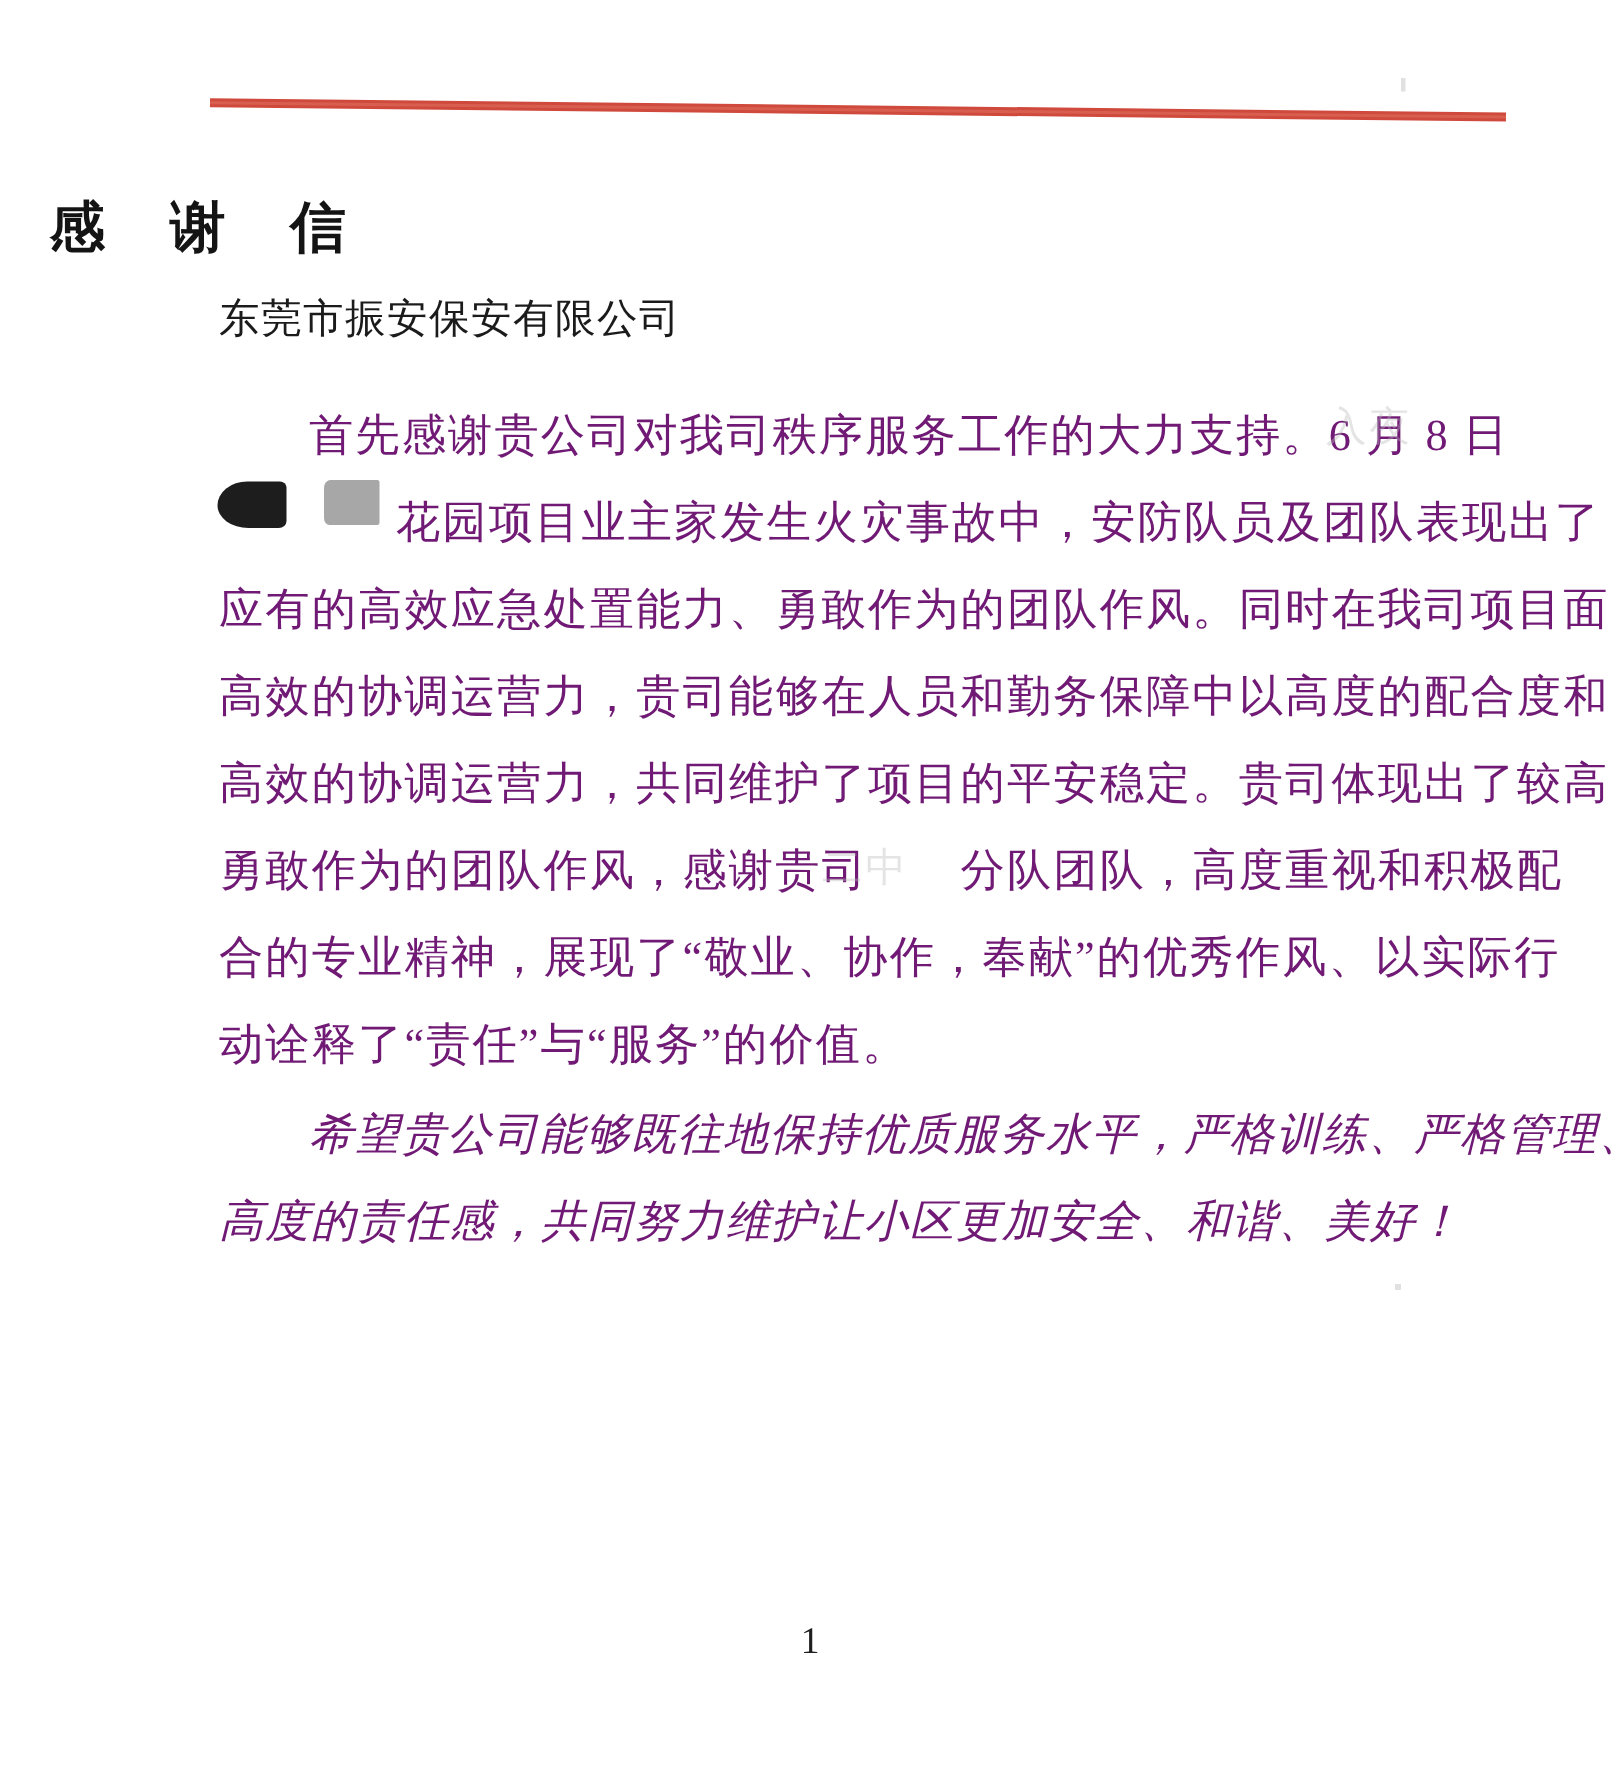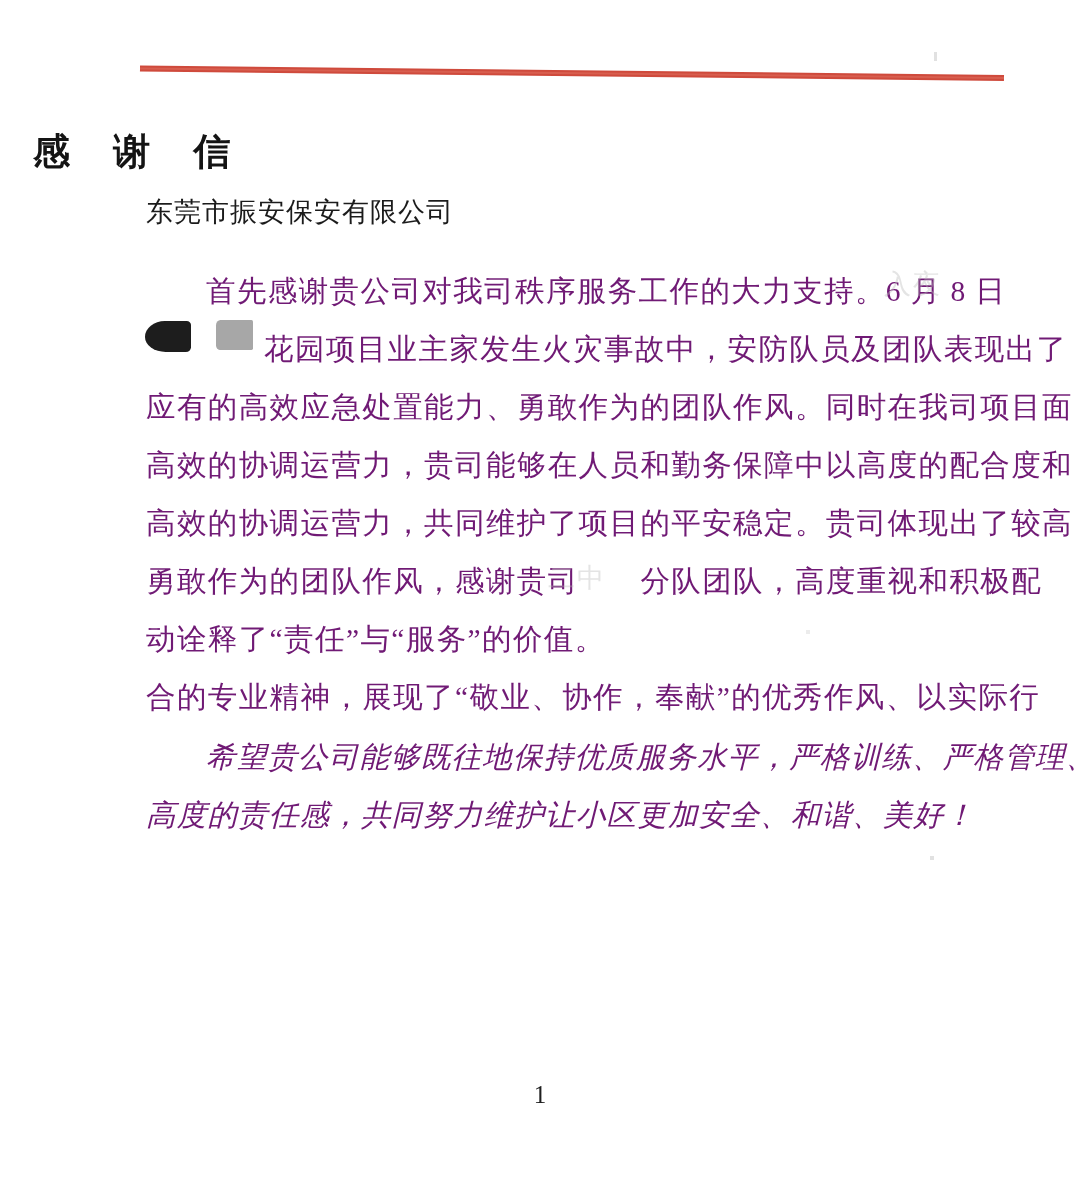--- a/index.html
+++ b/index.html
@@ -162,22 +162,22 @@
 
   <div class="body-block">
 
     <div class="para p1">
       <div class="tline indent">首先感谢贵公司对我司秩序服务工作的大力支持。6 月 8 日</div>
       <div class="tline" style="padding-left:118px;">花园项目业主家发生火灾事故中，安防队员及团队表现出了</div>
       <div class="tline">应有的高效应急处置能力、勇敢作为的团队作风。同时在我司项目面</div>
       <div class="tline">高效的协调运营力，贵司能够在人员和勤务保障中以高度的配合度和</div>
       <div class="tline">高效的协调运营力，共同维护了项目的平安稳定。贵司体现出了较高</div>
       <div class="tline">勇敢作为的团队作风，感谢贵司　　分队团队，高度重视和积极配</div>
+      <div class="tline">合的专业精神，展现了“敬业、协作，奉献”的优秀作风、以实际行</div>
       <div class="tline">动诠释了“责任”与“服务”的价值。</div>
-      <div class="tline">合的专业精神，展现了“敬业、协作，奉献”的优秀作风、以实际行</div>
     </div>
 
     <div class="para p2">
       <div class="tline indent">希望贵公司能够既往地保持优质服务水平，严格训练、严格管理、</div>
       <div class="tline">高度的责任感，共同努力维护让小区更加安全、和谐、美好！</div>
     </div>
 
   </div>
 
   <div class="redact-black"></div>

